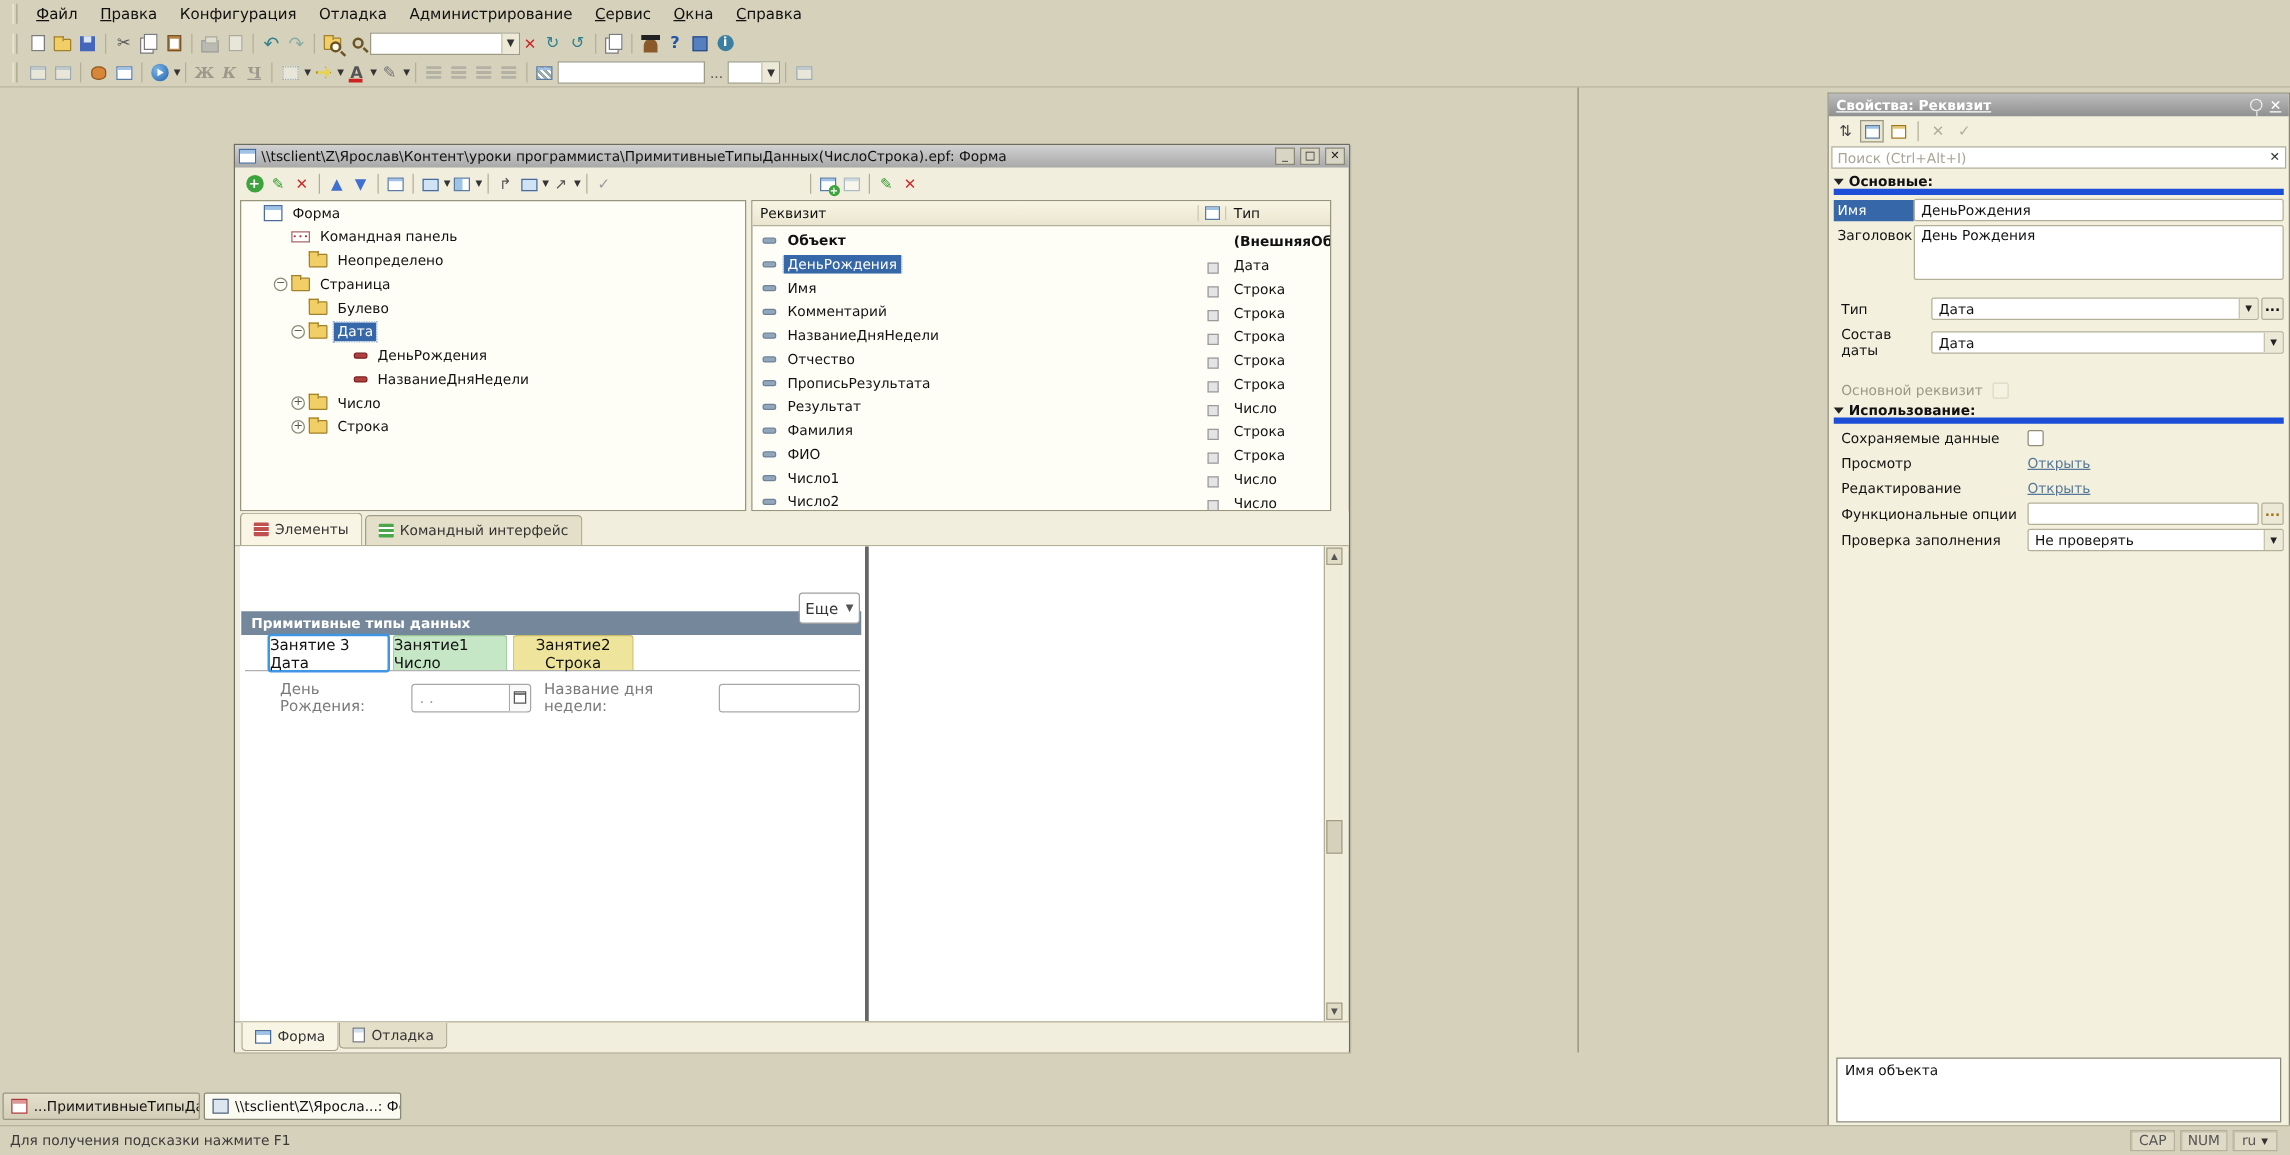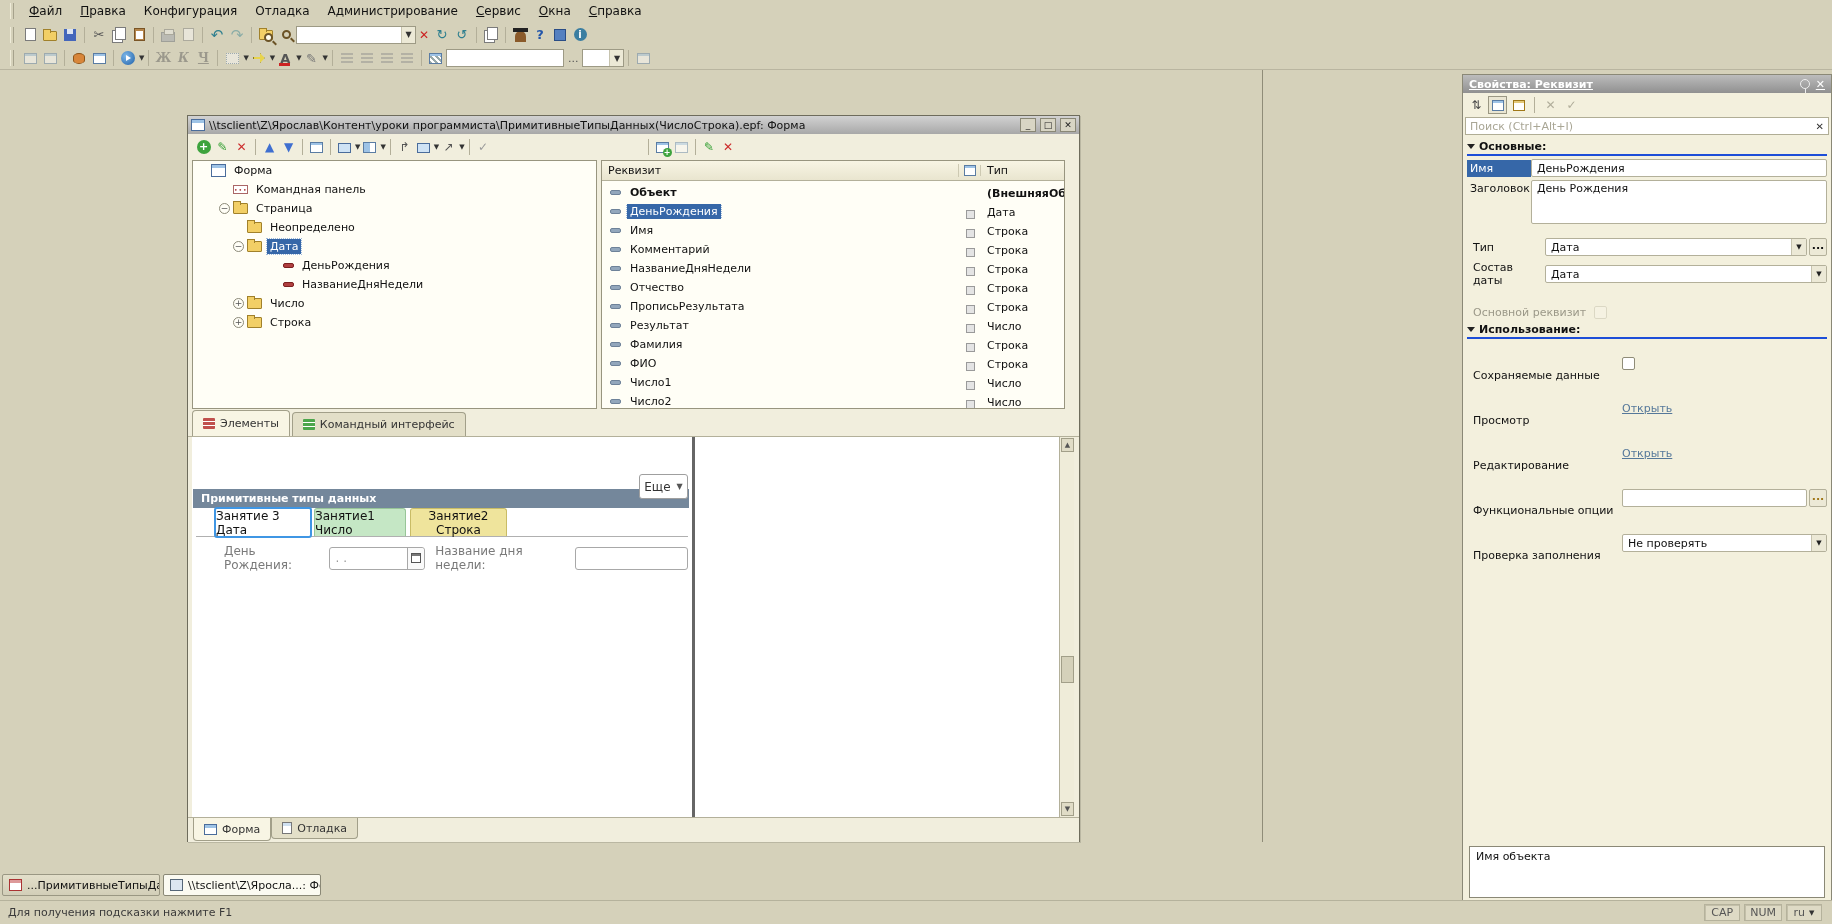--- a/index.html
+++ b/index.html
@@ -146,37 +146,37 @@
   .pin::after { content:""; position:absolute; left:4px; top:9px; width:1px; height:4px; background:#eee; }
   .phx { color:#fff; font-weight:bold; font-size:11px; }
   .props-toolbar { height:24px; display:flex; align-items:center; padding-left:4px; gap:2px; }
   .pico { width:19px; height:18px; display:flex; align-items:center; justify-content:center; font-size:12px; border:1px solid transparent; }
   .pico.pressed { border:1px solid #9a9783; background:#eae6d2; }
   .gicon { width:12px; height:11px; background:#fff; border:1px solid #5a7ca3; box-shadow:inset 0 2px 0 #9ec3e6; }
   .psearch { margin:0 2px; height:18px; background:#fff; border:1px solid #b0ad95; display:flex; align-items:center; padding:0 4px; }
   .psearch .ph { flex:1; color:#a9a695; }
   .psearch .px { color:#333; font-weight:bold; font-size:10px; }
   .pbody { padding:4px 4px 0 4px; }
-  .psection { height:17px; display:flex; align-items:center; gap:4px; font-weight:bold; border-bottom:2px solid #1d4ed8; margin-bottom:3px; }
+  .psection { height:17px; display:flex; align-items:center; gap:4px; font-weight:bold; border-bottom:5px solid #1d4ed8; margin-bottom:3px; }
   .psection .tri { width:0; height:0; border-left:4px solid transparent; border-right:4px solid transparent; border-top:5px solid #222; }
   .prow { display:flex; align-items:center; margin-bottom:3px; }
   .plabel { width:64px; flex:none; padding:2px 3px; }
   .plabel.sel { background:#3667a8; color:#fff; }
   .plabel2 { width:78px; flex:none; padding:2px 3px 2px 6px; }
   .pvalue { flex:1; height:18px; background:#fff; border:1px solid #b3b09a; border-radius:2px; padding:1px 5px; display:flex; align-items:center; overflow:hidden; white-space:nowrap; }
   .pvalue.tall { height:44px; align-items:flex-start; }
   .pvalue .varrbtn { margin-left:auto; }
   .dropbtn { width:15px; height:16px; background:#ece9d6; border-left:1px solid #c6c3ae; margin-right:-5px; display:flex; align-items:center; justify-content:center; font-size:7px; color:#222; flex:none; }
   .dots-btn { width:18px; height:18px; border:1px solid #b3b09a; background:#ece9d6; border-radius:2px; margin-left:2px; text-align:center; line-height:14px; font-weight:bold; flex:none; }
   .dots-btn.orange { color:#a07818; }
   .pgap { height:11px; }
   .gray-label { color:#9b9888; }
   .pcheck { width:13px; height:13px; background:#fff; border:1px solid #8f8c78; border-radius:2px; }
   .pcheck.dis { border-color:#c0bda8; background:#f8f6ea; }
-  .ulabel { width:155px; flex:none; padding:2px 3px 2px 6px;margin-top:25px; }
+  .ulabel { width:155px; flex:none; padding:2px 3px 2px 6px; }
   .plink { color:#55789a; text-decoration:underline; }
   .pdesc { position:absolute; left:6px; top:771px; width:356px; height:52px; background:#fff; border:1px solid #8a8876; padding:3px 6px; }
 
   
   .taskbar { position:absolute; left:0; top:872px; width:1460px; height:26px; display:flex; align-items:center; padding-left:2px; gap:3px; }
   .task-item { height:22px; display:flex; align-items:center; gap:5px; padding:0 6px; border:1px solid #9a9783; border-radius:2px; background:linear-gradient(#e3dfca,#d2ceb8); max-width:158px; white-space:nowrap; overflow:hidden; }
   .task-item.active { background:#fbfaf1; border-color:#8a8876; }
   .task-ic1 { width:13px; height:12px; background:#fff; border:1px solid #a33; box-shadow:inset 0 3px 0 #d99; flex:none; }
   .task-ic2 { width:13px; height:12px; background:#dce6f0; border:1px solid #567; flex:none; }
   .statusbar { position:absolute; left:0; top:900px; width:1832px; height:24px; border-top:1px solid #b5b29c; background:#d5d1ba; display:flex; align-items:center; padding:0 8px; color:#3a3a3a; }
@@ -412,32 +412,37 @@
         <span class="nicon"></span>
         <span class="tlabel">Форма</span>
       </div>
 
       <div class="trow lvl1 ic-cmdbar">
         <span class="expander"></span>
         <span class="nicon"></span>
         <span class="tlabel">Командная панель</span>
       </div>
 
+      <div class="trow lvl2 ic-folder">
+        <span class="expander"></span>
+        <span class="nicon"></span>
+        <span class="tlabel">Неопределено</span>
+      </div>
+
       <div class="trow lvl1 ic-folder exp-minus">
         <span class="expander"></span>
         <span class="nicon"></span>
         <span class="tlabel">Страница</span>
       </div>
 
       <div class="trow lvl2 ic-folder">
         <span class="expander"></span>
         <span class="nicon"></span>
-        <span class="tlabel">Неопределено</span>
-      </div>
-
+        <span class="tlabel">Булево</span>
+      </div>
 
       <div class="trow lvl2 ic-folder exp-minus sel">
         <span class="expander"></span>
         <span class="nicon"></span>
         <span class="tlabel">Дата</span>
       </div>
 
       <div class="trow lvl3 ic-dash">
         <span class="expander"></span>
         <span class="nicon"></span>

